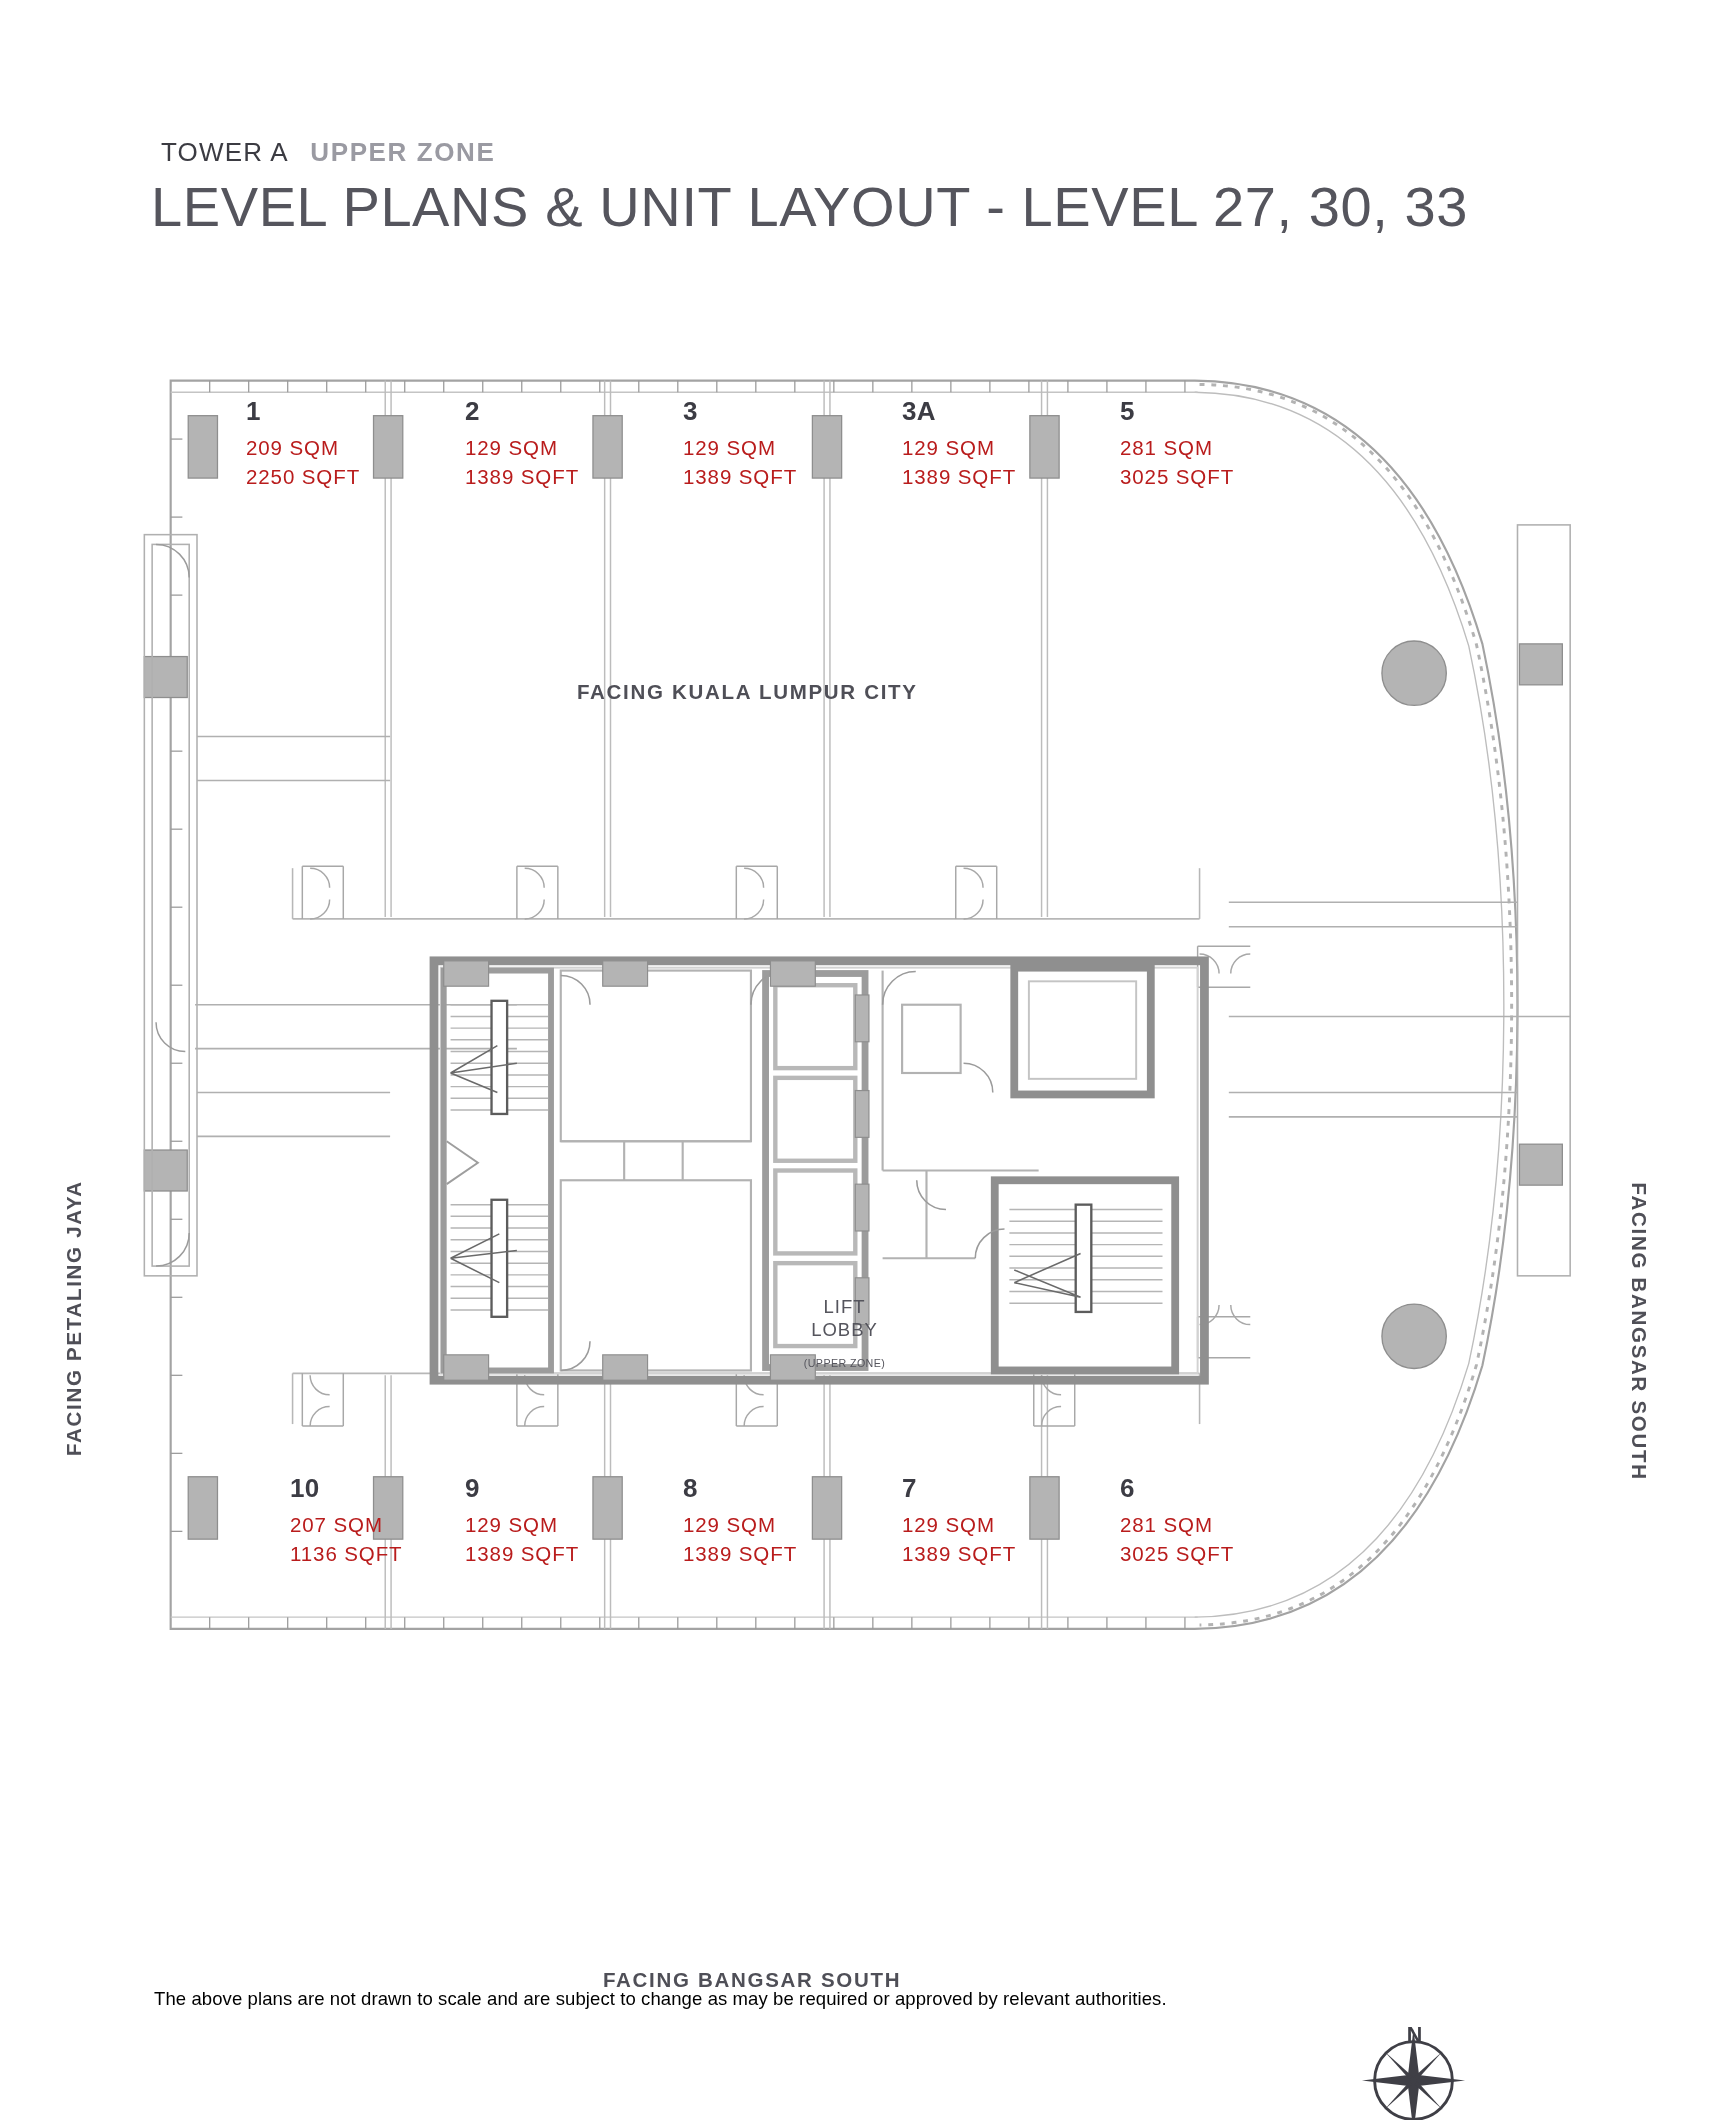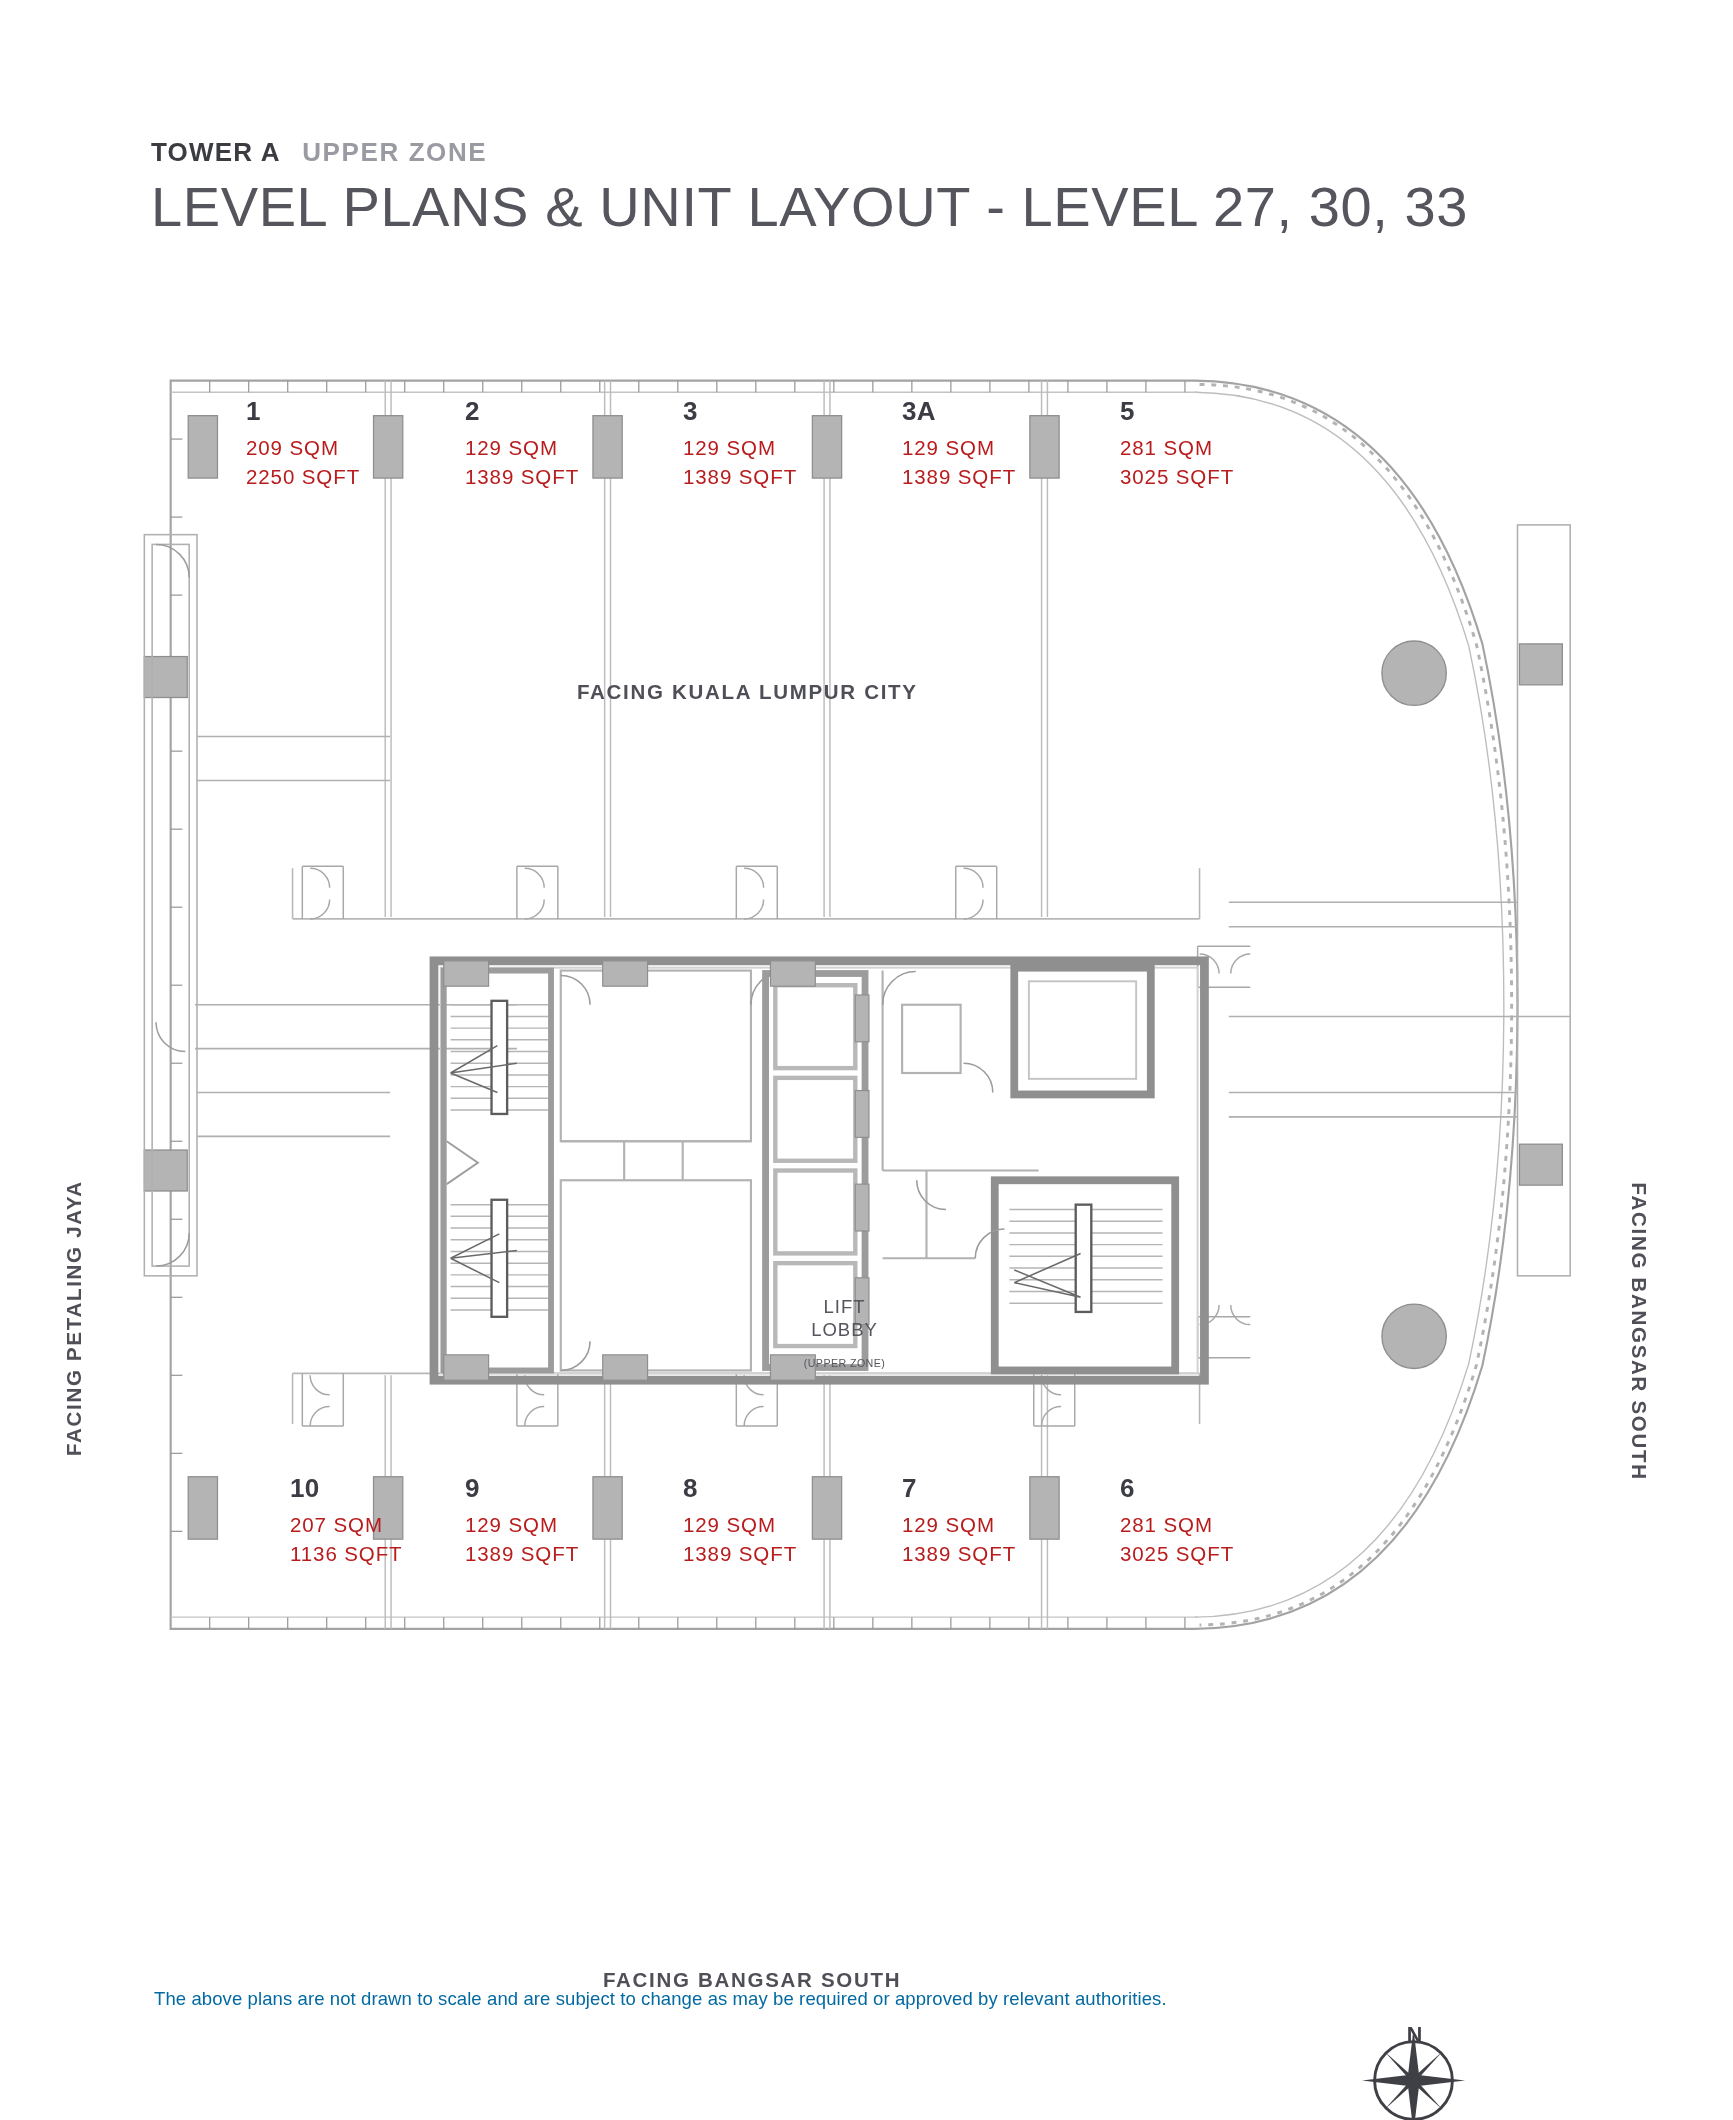--- a/index.html
+++ b/index.html
@@ -25,23 +25,24 @@
     width: 1463px;
   }
   .eyebrow-row {
     display: flex;
     align-items: baseline;
     gap: 21.5px;
     height: 37px;
   }
   #tower-label {
     font-size: 26px;
-    font-weight: bold;
+    font-weight: normal;
     letter-spacing: 1.2px;
     color: #3b3b42;
+    margin-left: 10px;
   }
   #zone-label {
     font-size: 26px;
     font-weight: bold;
     letter-spacing: 1.6px;
     color: #9a9aa2;
   }
   #page-title {
     margin-top: 0;
     font-size: 56px;
@@ -131,21 +132,21 @@
     font-size: 21.5px; font-weight: bold;
     color: #3f3f46;
   }
 
   
   #disclaimer {
     position: absolute;
     left: 154px;
     top: 1988px;
     font-size: 18.5px;
-    color: #0369a1;
+    color: #000000;
     letter-spacing: 0.1px;
   }
 </style>
 </head>
 <body>
 
 <div id="header">
   <div class="eyebrow-row">
     <span id="tower-label">TOWER A</span>
     <span id="zone-label">UPPER ZONE</span>

